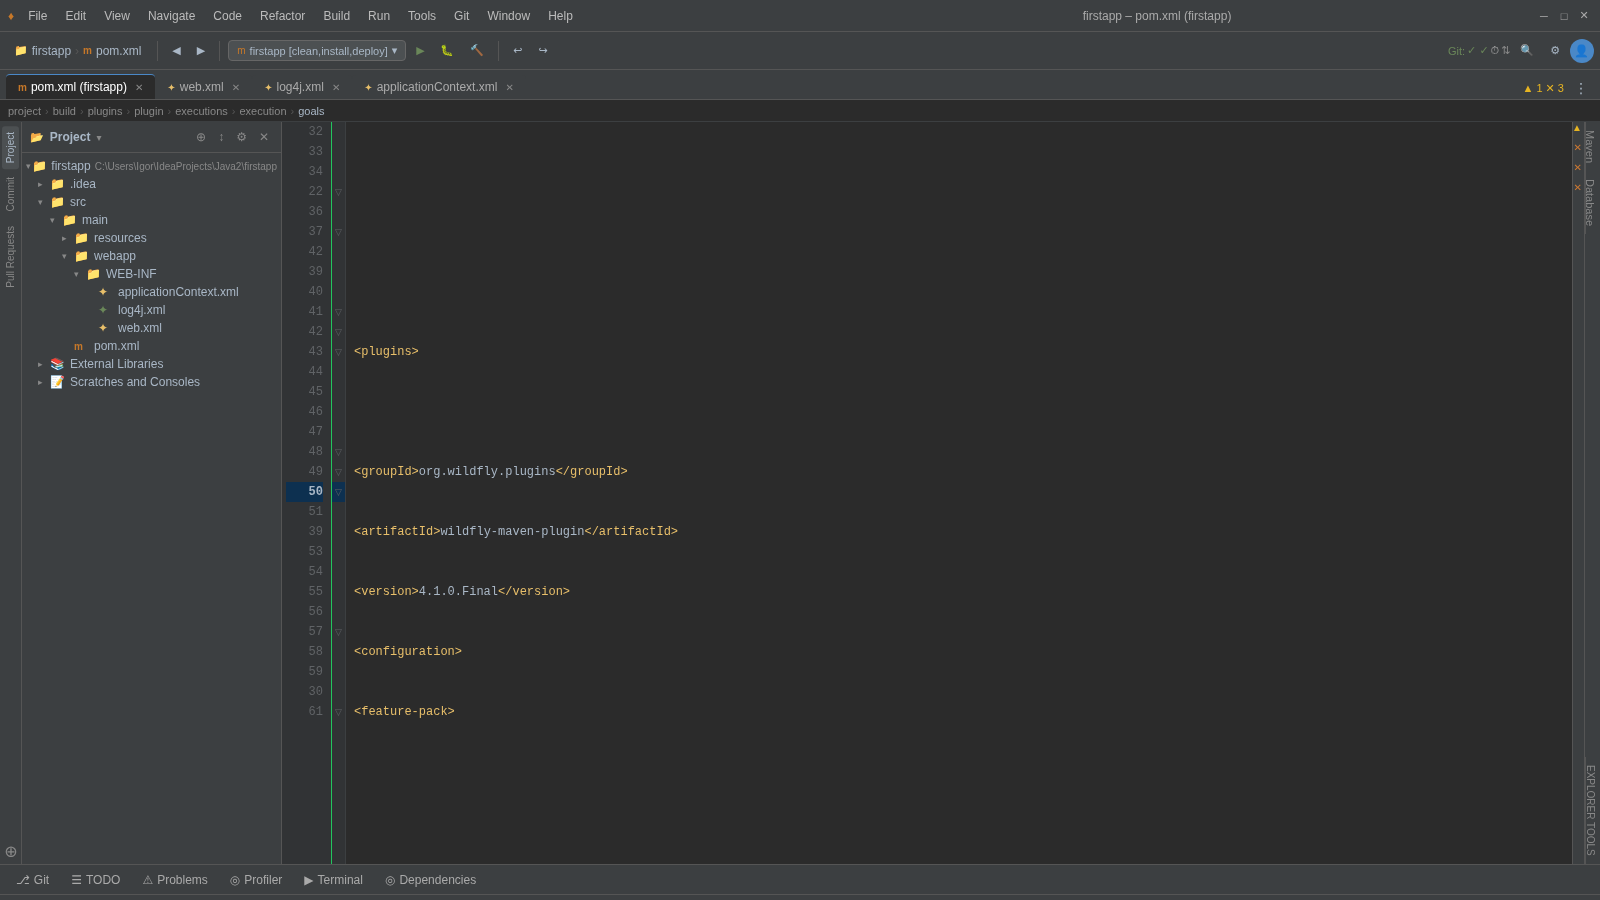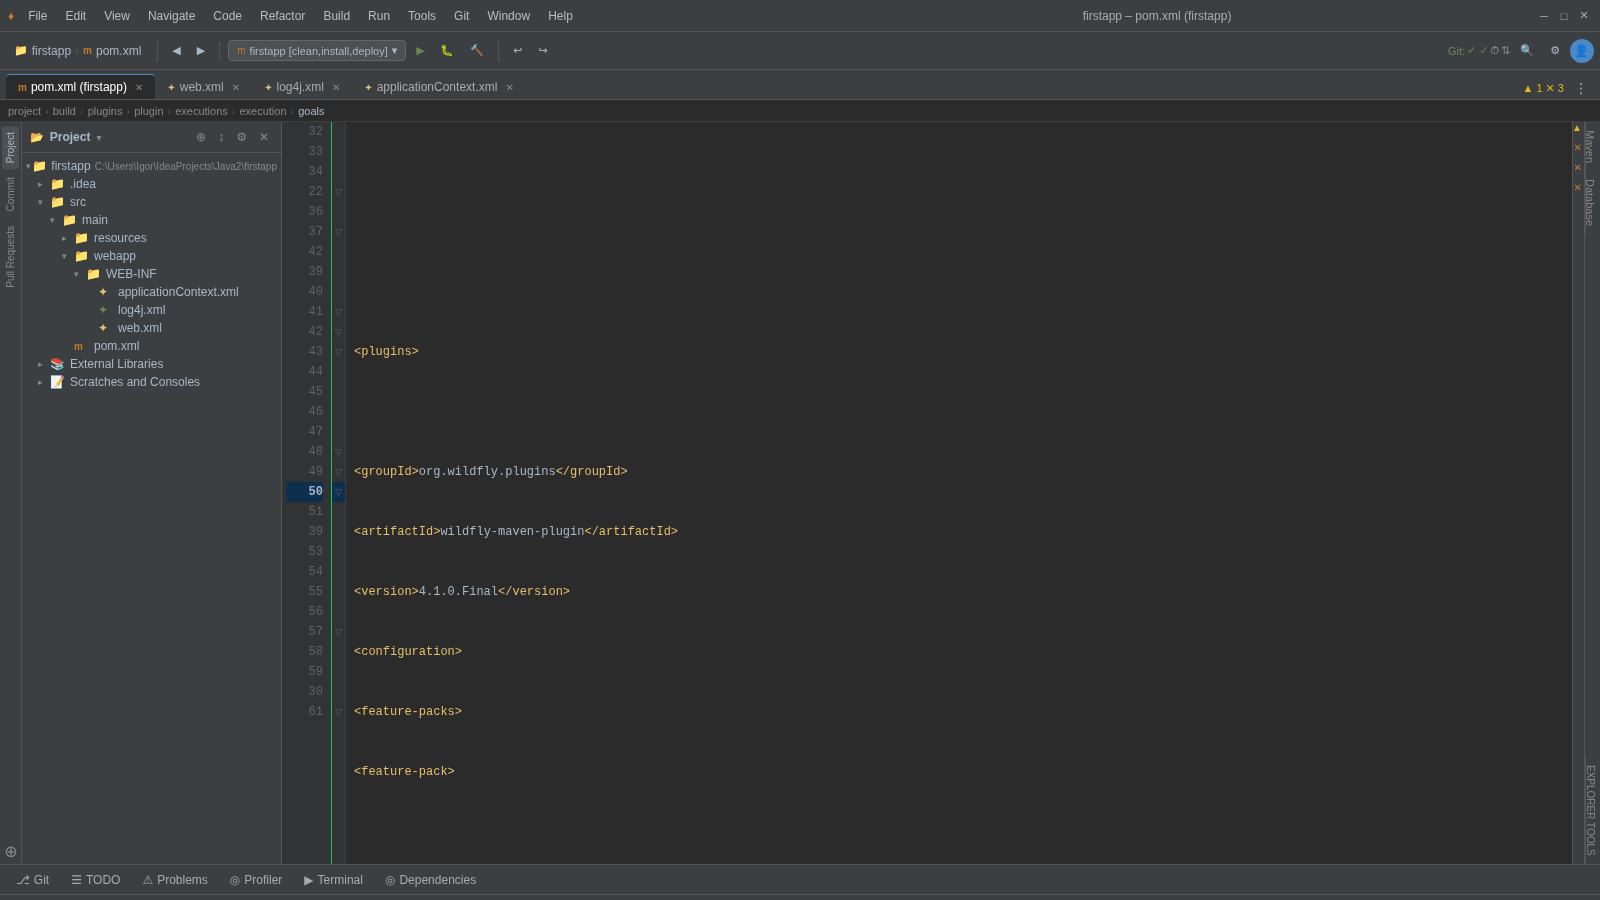--- a/index.html
+++ b/index.html
@@ -490,21 +490,20 @@
       <div id="code-content">
         <div class="cl"></div>
         <div class="cl"></div>
         <div class="cl"></div>
         <div class="cl">        <span class="tag">&lt;plugins&gt;</span></div>
         <div class="cl"></div>
         <div class="cl">                <span class="tag">&lt;groupId&gt;</span><span class="txt">org.wildfly.plugins</span><span class="tag">&lt;/groupId&gt;</span></div>
         <div class="cl">                <span class="tag">&lt;artifactId&gt;</span><span class="txt">wildfly-maven-plugin</span><span class="tag">&lt;/artifactId&gt;</span></div>
         <div class="cl">                <span class="tag">&lt;version&gt;</span><span class="txt">4.1.0.Final</span><span class="tag">&lt;/version&gt;</span></div>
         <div class="cl">                <span class="tag">&lt;configuration&gt;</span></div>
-        <div class="cl">                    <span class="tag">&lt;feature-packs&gt;</span></div>
         <div class="cl">                        <span class="tag">&lt;feature-pack&gt;</span></div>
         
         
         
         
         
         
         
         
         

